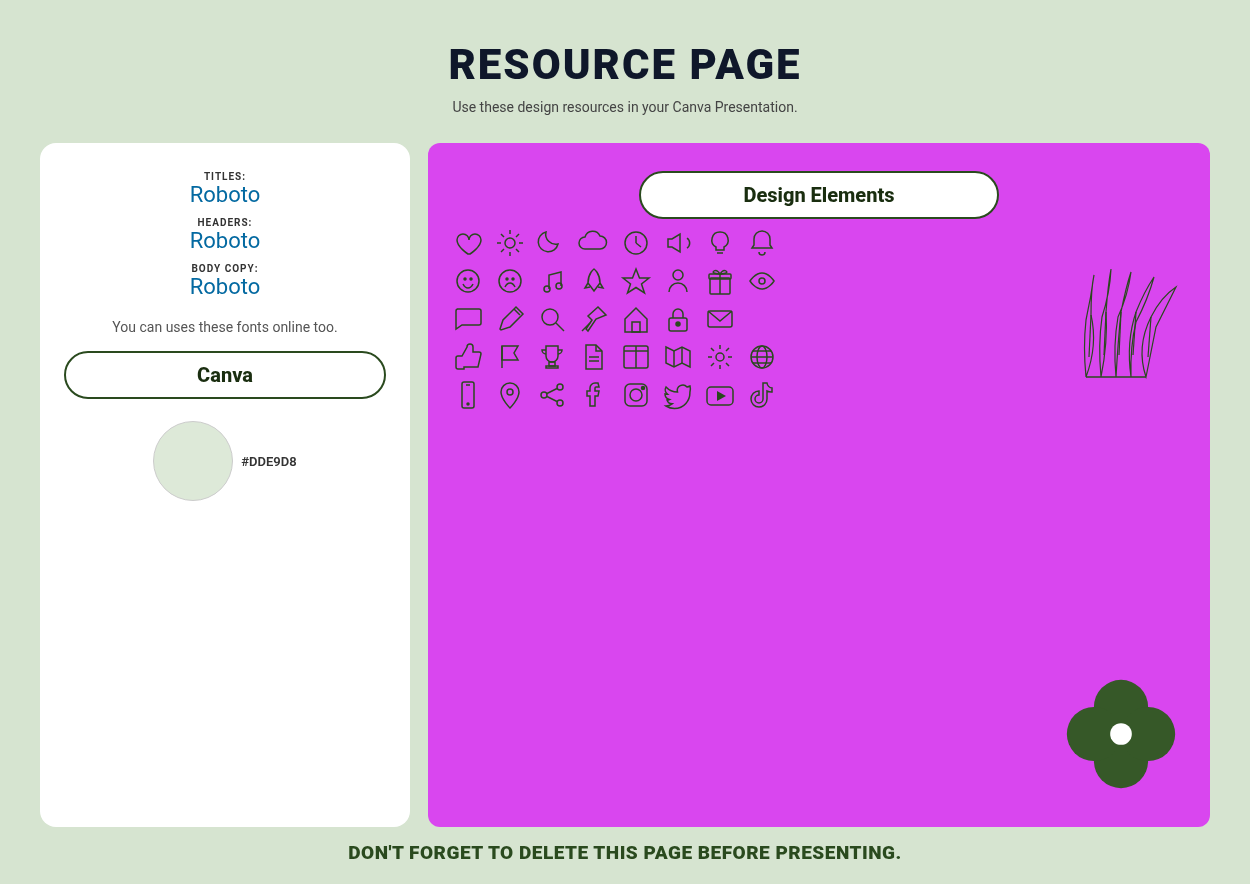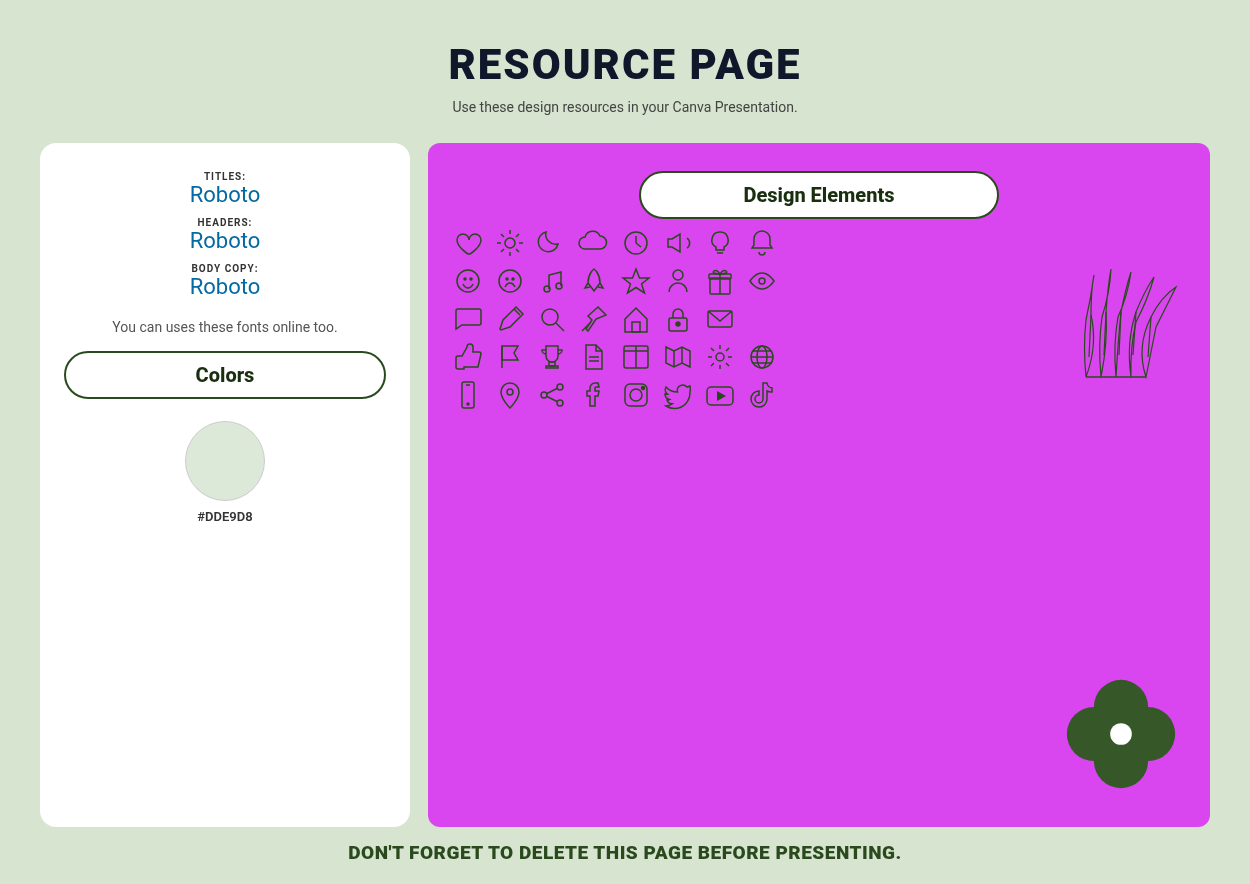--- a/index.html
+++ b/index.html
@@ -93,21 +93,21 @@
       gap: 14px;
     }
     .color-swatches {
       display: flex;
       justify-content: center;
       gap: 28px;
       margin-top: 8px;
     }
     .color-swatch-item {
       display: flex;
-      flex-direction: column;
+      flex-direction: row;
       align-items: center;
       gap: 8px;
     }
     .color-circle {
       width: 80px;
       height: 80px;
       border-radius: 50%;
     }
     .color-hex {
       font-size: 13px;
@@ -175,21 +175,21 @@
         <div class="font-name">Roboto</div>
       </div>
       <div class="font-entry">
         <div class="font-label">BODY COPY:</div>
         <div class="font-name">Roboto</div>
       </div>
     </div>
     <p class="find-fonts">You can uses these fonts online too.</p>
 
     <div class="colors-section">
-      <div class="section-header">Colors</div>
+      <div class="section-header">Canva</div>
       <div class="color-swatches">
         <div class="color-swatch-item">
           <div class="color-circle" style="background-color:#DDE9D8; border: 1px solid #ccc;"></div>
           <span class="color-hex">#DDE9D8</span>
         </div>
       </div>
     </div>
   </div>
 
   <div class="right-panel">

